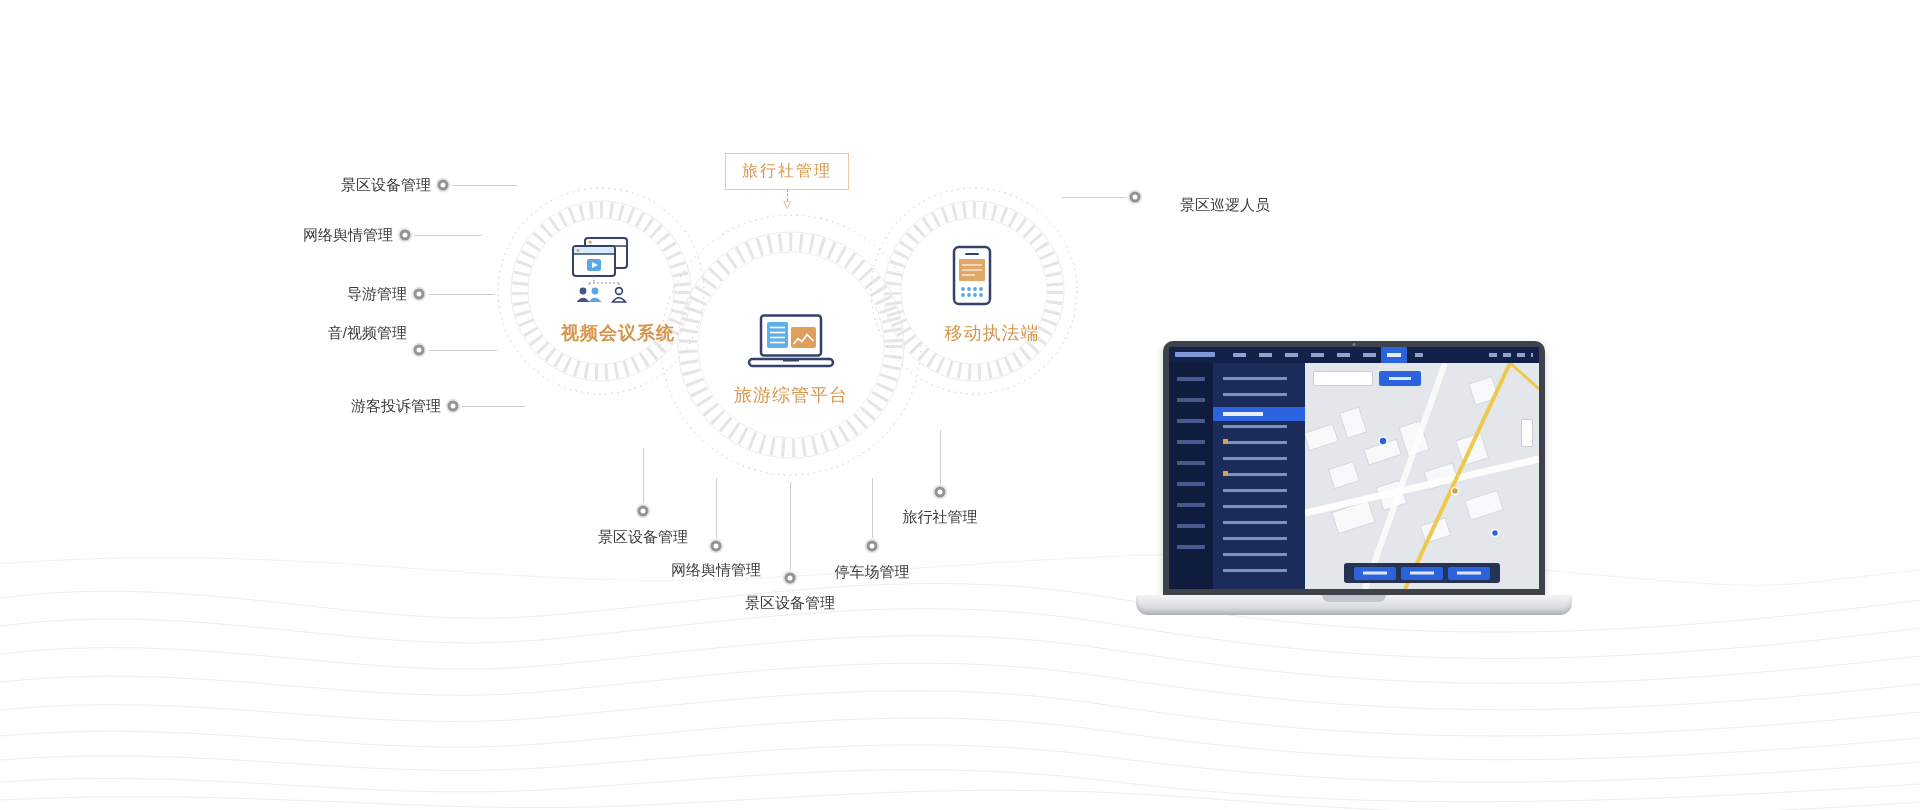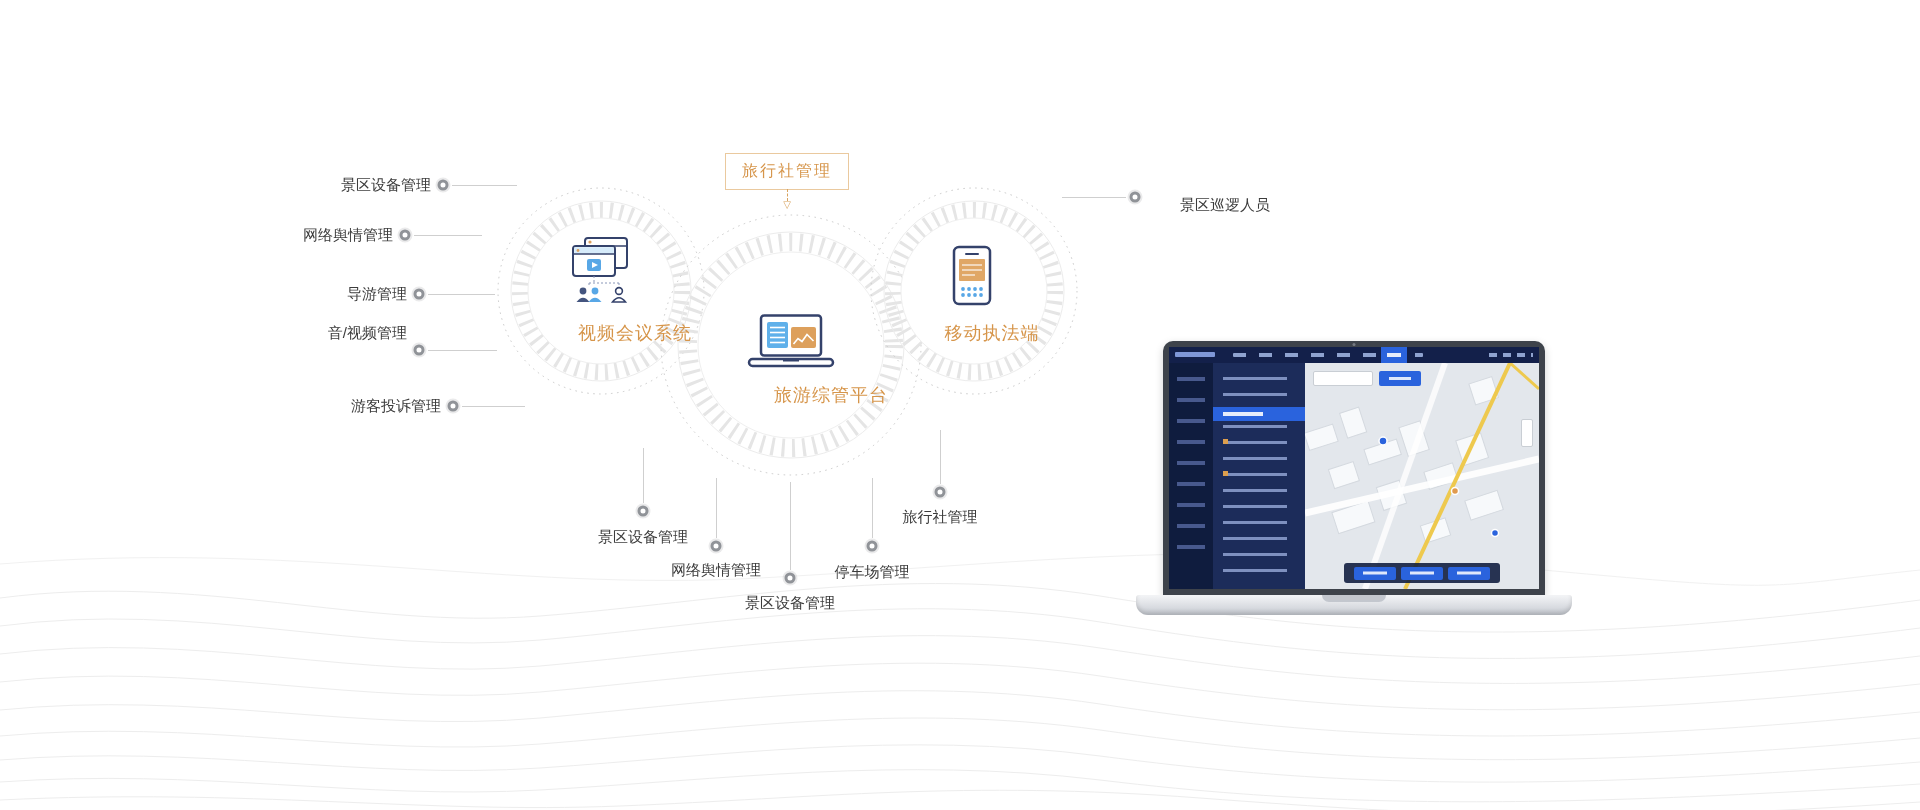--- a/index.html
+++ b/index.html
@@ -177,22 +177,22 @@
         <circle cx="18" cy="44" r="1.9"></circle>
       <circle cx="24" cy="44" r="1.9"></circle>
         <circle cx="30" cy="44" r="1.9"></circle>
       <circle cx="12" cy="50" r="1.9"></circle>
         <circle cx="18" cy="50" r="1.9"></circle>
       <circle cx="24" cy="50" r="1.9"></circle>
         <circle cx="30" cy="50" r="1.9"></circle>
     </g>
   </svg>
 
-  <div class="node-label" style="left:635px;top:321px;">视频会议系统</div>
-  <div class="node-label" style="left:791px;top:383px;margin-left:40px;">旅游综管平台</div>
+  <div class="node-label" style="left:618px;top:321px;font-weight:bold;">视频会议系统</div>
+  <div class="node-label" style="left:791px;top:383px;">旅游综管平台</div>
   <div class="node-label" style="left:992px;top:321px;">移动执法端</div>
 
   <div class="lbl" style="top:176px;right:1489px;">景区设备管理</div>
   <span class="dot" style="left:443px;top:185px;"></span>
   <div class="hline" style="left:452px;top:185px;width:65px;"></div>
 
   <div class="lbl" style="top:226px;right:1527px;">网络舆情管理</div>
   <span class="dot" style="left:405px;top:235px;"></span>
   <div class="hline" style="left:414px;top:235px;width:68px;"></div>
 

